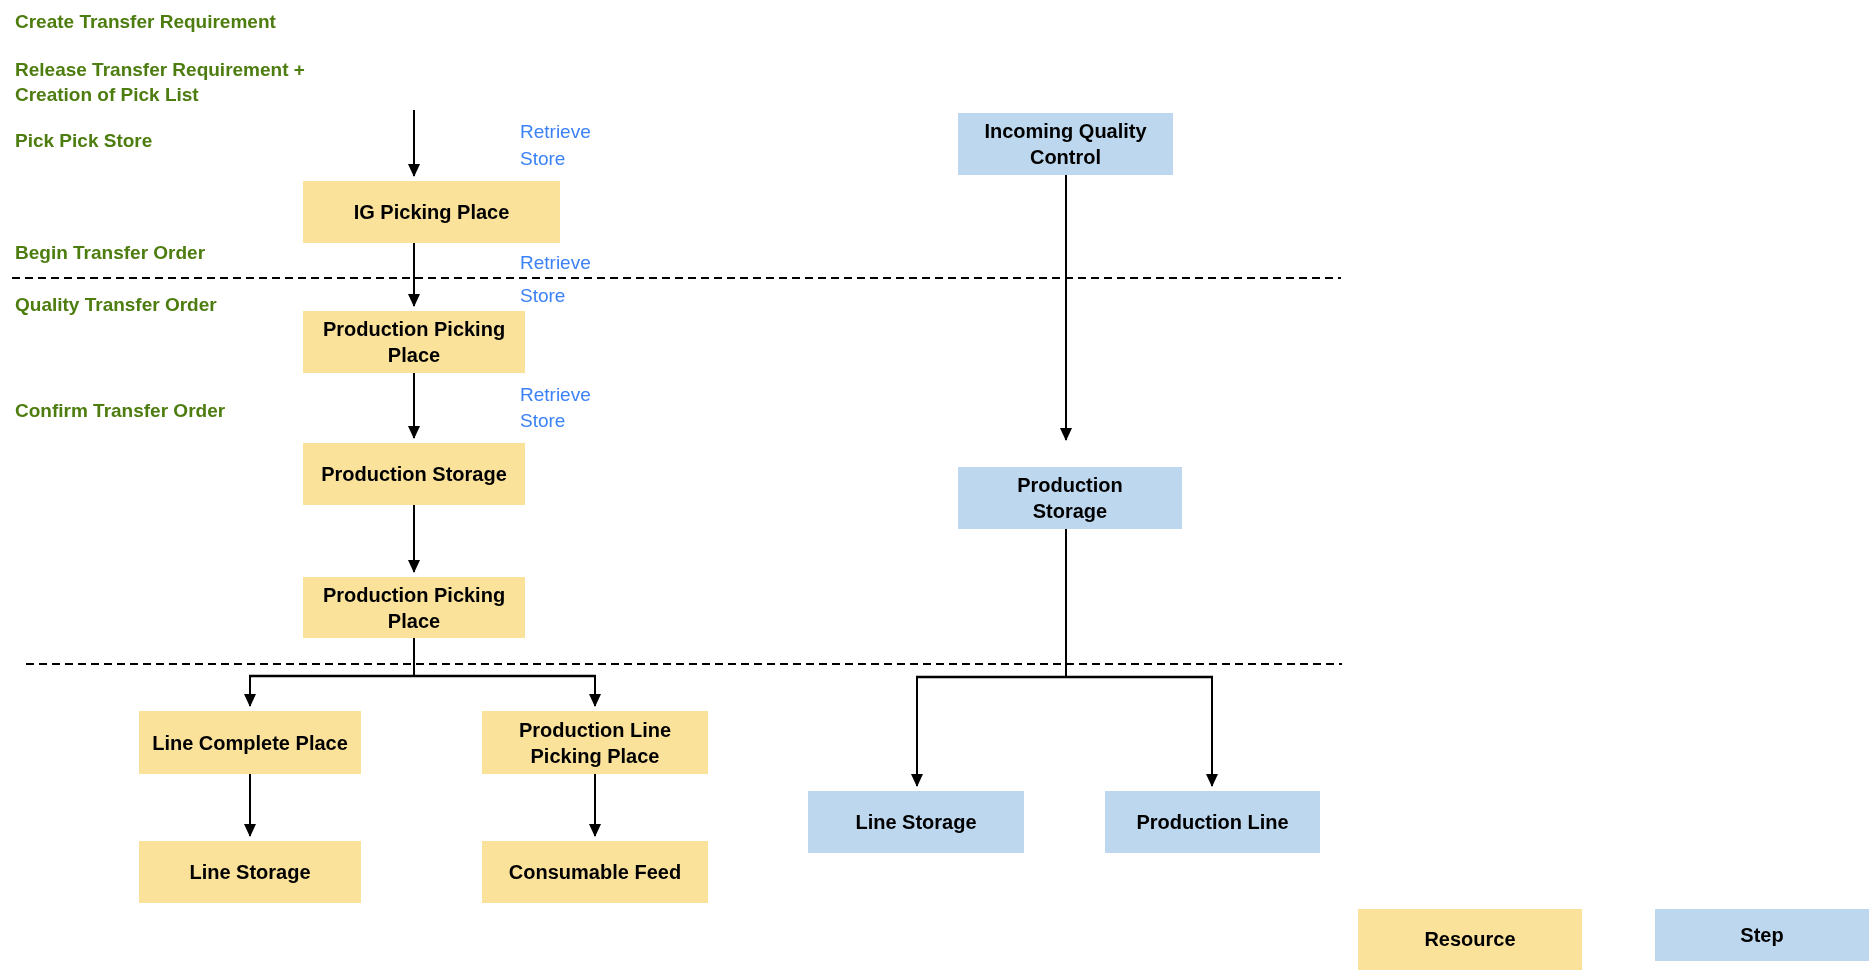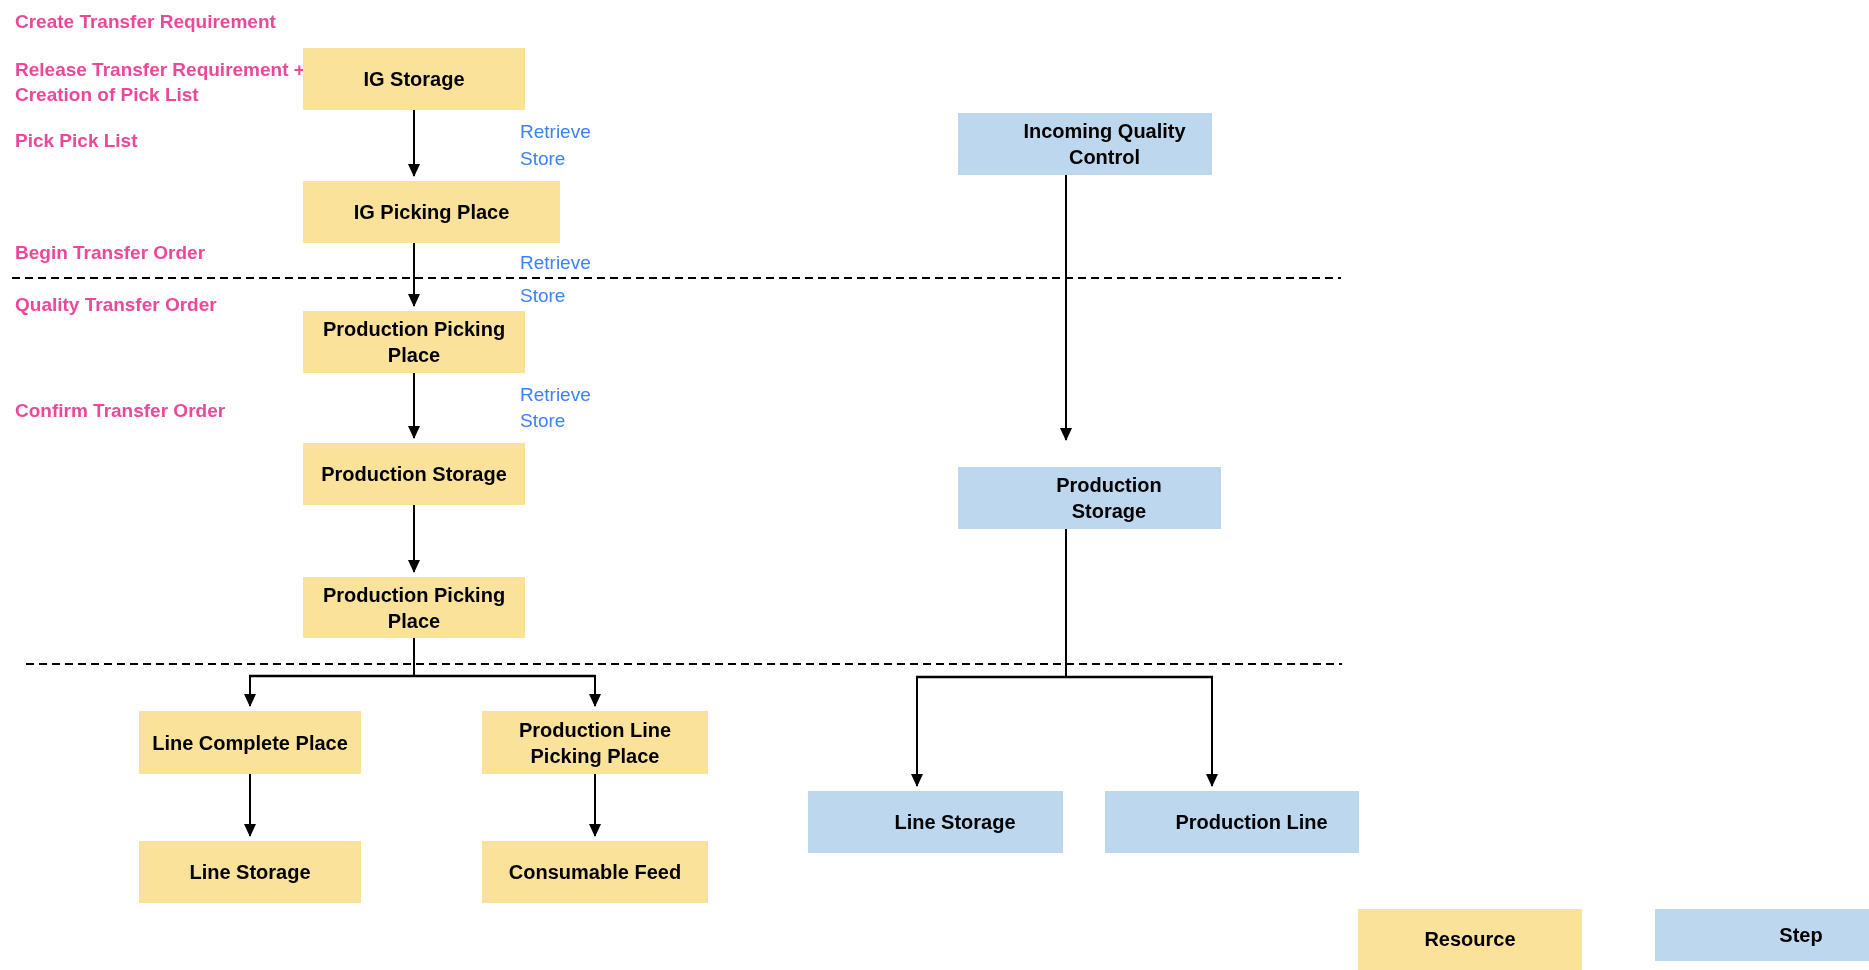--- a/index.html
+++ b/index.html
@@ -13,25 +13,25 @@
   .layer{position:absolute;left:0;top:0;}
   .node{
     position:absolute;
     display:flex;align-items:center;justify-content:center;
     text-align:center;
     font-weight:bold;font-size:20px;line-height:26px;
     color:#000;
     white-space:pre-line;
   }
   .resource{background:var(--resource-fill,#FBE29B);}
-  .step{background:var(--step-fill,#BDD7EE);padding-left:39px;}
+  .step{background:var(--step-fill,#BDD7EE);}
   .phase-label{
     position:absolute;left:15px;
     font-weight:bold;font-size:19px;line-height:25px;
-    color:#ec4899;white-space:pre-line;
+    color:#4d7c0f;white-space:pre-line;
   }
   .edge-label{
     position:absolute;
     font-size:19px;line-height:23px;
     color:#3b82f6;font-weight:normal;
   }
   .legend-item{
     position:absolute;
     display:flex;align-items:center;justify-content:center;
     font-weight:bold;font-size:20px;color:#000000;
@@ -69,33 +69,32 @@
       <line x1="1066" y1="507" x2="1066" y2="677"></line>
       <line x1="916" y1="677" x2="1213" y2="677" stroke-width="2.6"></line>
       <line x1="917" y1="676" x2="917" y2="786" marker-end="url(#arrow)"></line>
       <line x1="1212" y1="676" x2="1212" y2="786" marker-end="url(#arrow)"></line>
     </g>
   </svg>
 
   <div class="phase-label" style="top:9px">Create Transfer Requirement</div>
   <div class="phase-label" style="top:57px">Release Transfer Requirement +
 Creation of Pick List</div>
-  <div class="phase-label" style="top:128px">Pick Pick List</div>
+  <div class="phase-label" style="top:128px">Pick Pick Store</div>
   <div class="phase-label" style="top:240px">Begin Transfer Order</div>
   <div class="phase-label" style="top:292px">Quality Transfer Order</div>
   <div class="phase-label" style="top:398px">Confirm Transfer Order</div>
 
   <div class="edge-label" style="left:520px;top:120px">Retrieve</div>
   <div class="edge-label" style="left:520px;top:147px">Store</div>
   <div class="edge-label" style="left:520px;top:251px">Retrieve</div>
   <div class="edge-label" style="left:520px;top:284px">Store</div>
   <div class="edge-label" style="left:520px;top:383px">Retrieve</div>
   <div class="edge-label" style="left:520px;top:409px">Store</div>
 
-  <div class="node resource" style="left:303px;top:48px;width:222px;height:62px">IG Storage</div>
   <div class="node resource" style="left:303px;top:181px;width:257px;height:62px">IG Picking Place</div>
   <div class="node resource" style="left:303px;top:311px;width:222px;height:62px">Production Picking
 Place</div>
   <div class="node resource" style="left:303px;top:443px;width:222px;height:62px">Production Storage</div>
   <div class="node resource" style="left:303px;top:577px;width:222px;height:61px">Production Picking
 Place</div>
   <div class="node resource" style="left:139px;top:711px;width:222px;height:63px">Line Complete Place</div>
   <div class="node resource" style="left:139px;top:841px;width:222px;height:62px">Line Storage</div>
   <div class="node resource" style="left:482px;top:711px;width:226px;height:63px">Production Line
 Picking Place</div>

